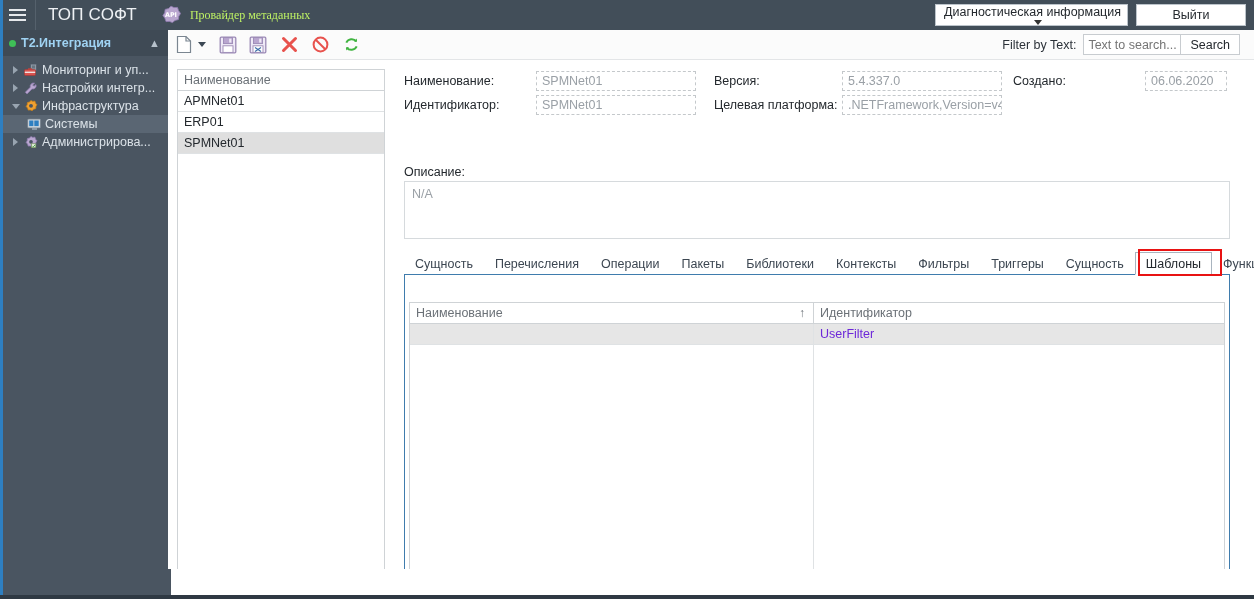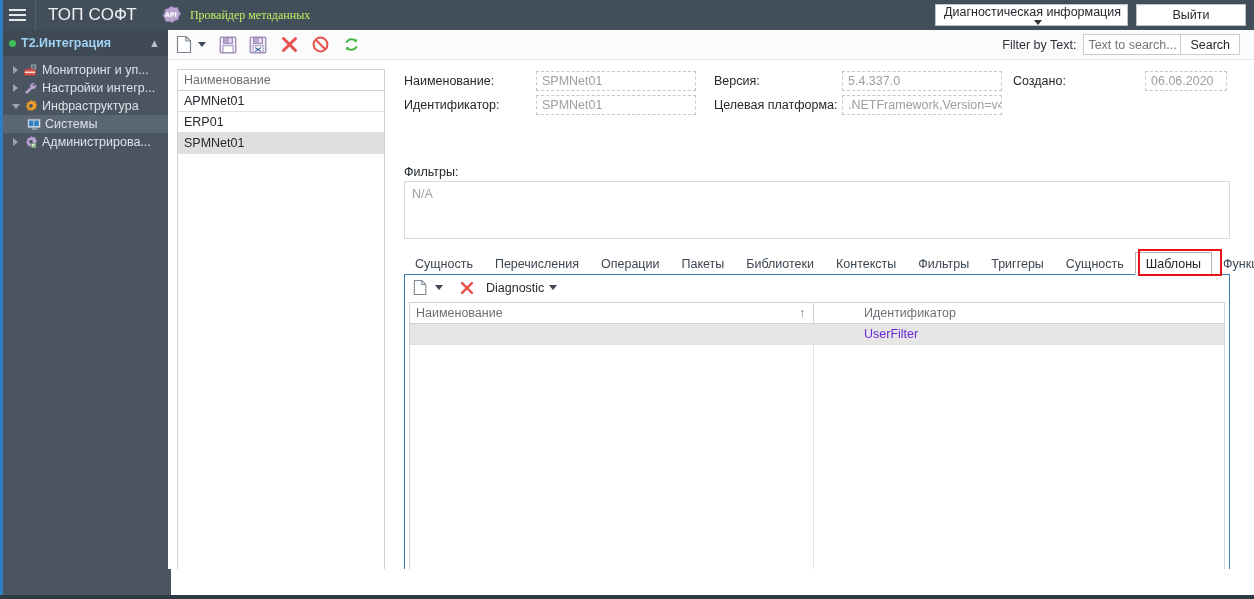--- a/index.html
+++ b/index.html
@@ -253,21 +253,21 @@
   .gh-sep { width: 1px; background: #cfd3d6; }
   .grid-row {
     height: 21px; display: flex; border-bottom: 1px solid #dfe2e4; cursor: pointer;
   }
   .grid-row.selected { background: #e6e6e6; }
   .gc {
     display: flex; align-items: center; font-size: 12.5px; color: #6d28d9;
     padding-left: 6px; overflow: hidden; white-space: nowrap;
   }
   .gc-sep { width: 1px; background: #dfe2e4; }
-  .grid-filler { flex: 1; margin-left: 44px; }
+  .grid-filler { flex: 1; }
 
   
   .bottombar {
     position: absolute; left: 0; top: 569px; width: 1254px; height: 30px;
     background: #2f3943;
   }
   .bottombar-inner {
     position: absolute; left: 0; top: 0; width: 1254px; height: 26px;
     background: #ffffff;
   }
@@ -487,60 +487,40 @@
       <div class="field-row" style="left:314px; top:26px;">
         <span class="flabel" style="width:128px;">Целевая платформа:</span>
         <span class="fbox" style="width:160px;">.NETFramework,Version=v4.7</span>
       </div>
 
       <div class="field-row" style="left:613px; top:2px;">
         <span class="flabel" style="width:132px;">Создано:</span>
         <span class="fbox" style="width:82px; justify-content:flex-start;">06.06.2020</span>
       </div>
 
-      <div class="desc-label">Фильтры:</div>
+      <div class="desc-label">Описание:</div>
       <div class="desc-box">N/A</div>
 
       <div class="tabstrip">
         <div class="tab">Сущность</div>
         <div class="tab">Перечисления</div>
         <div class="tab">Операции</div>
         <div class="tab">Пакеты</div>
         <div class="tab">Библиотеки</div>
         <div class="tab">Контексты</div>
         <div class="tab">Фильтры</div>
         <div class="tab">Триггеры</div>
         <div class="tab">Сущность</div>
         <div class="tab active" id="tab-templates">Шаблоны</div>
         <div class="tab">Функции</div>
       </div>
       <div class="tab-highlight" id="tab-highlight" style="left: 738.312px; top: 180px; width: 83.2812px; height: 27px;"></div>
 
       <div class="tabpanel">
 
-        <div class="inner-toolbar">
-          <div class="inner-tb-btn">
-            <svg width="15" height="17" viewBox="0 0 17 19">
-              <path d="M1.5 1.5h8.5l4.5 4.5v11.5h-13z" fill="#ffffff" stroke="#7b8691" stroke-width="1.2"></path>
-              <path d="M10 1.5v4.5h4.5" fill="none" stroke="#7b8691" stroke-width="1.2"></path>
-            </svg>
-          </div>
-          <span class="tb-caret"></span>
-
-          <div class="inner-tb-btn" style="margin-left:8px;">
-            <svg width="14" height="14" viewBox="0 0 17 17">
-              <path d="M2.5 2.5 14.5 14.5 M14.5 2.5 2.5 14.5" stroke="#e8524d" stroke-width="3" stroke-linecap="round"></path>
-            </svg>
-          </div>
-
-          <div class="inner-tb-label">
-            <span>Diagnostic</span>
-            <span class="tb-caret"></span>
-          </div>
-        </div>
 
         <div class="grid-wrap">
           <div class="grid-head">
             <div class="gh-cell" style="width:403px;">
               <span>Наименование</span>
               <span class="sort-arrow">↑</span>
             </div>
             <div class="gh-sep"></div>
             <div class="gh-cell grid-filler">
               <span>Идентификатор</span>

